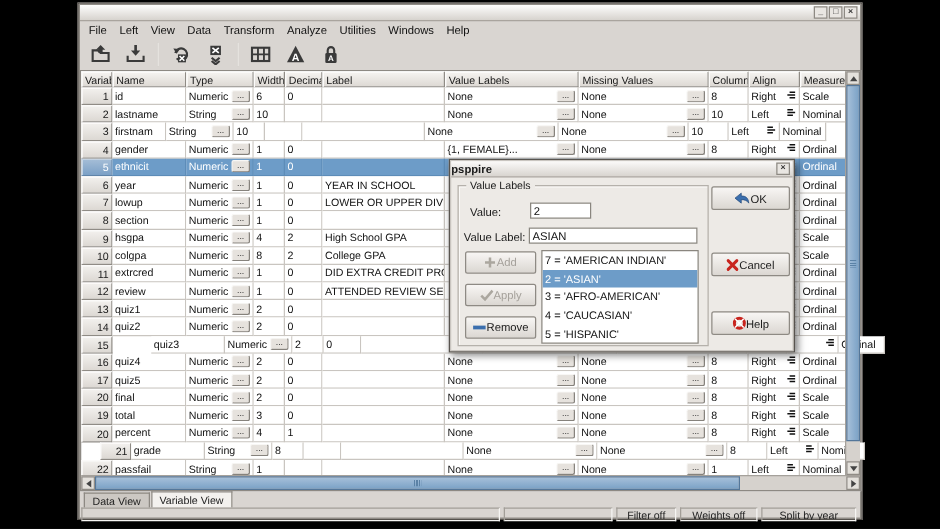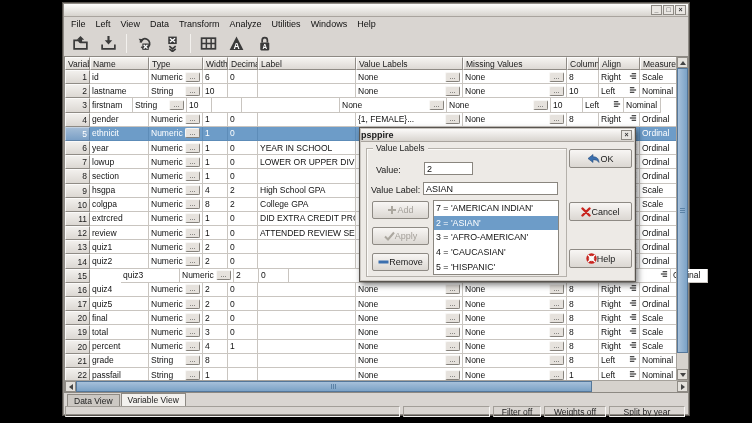--- a/index.html
+++ b/index.html
@@ -1018,21 +1018,21 @@
               <span>Right</span>
               <span class="alicon"><svg width="8" height="8" viewBox="0 0 9 8">
                   <path d="M3 1.5h5M1 4h7M3 6.5h5" stroke="currentColor" stroke-width="1.2"></path>
                 </svg></span>
             </div>
             <div class="gcell" style="width: 37px;">
               <span>Scale</span>
             </div>
           </div>
           <div class="grow">
-            <div class="gcell numcell" style="width: 25px;">
+            <div class="gcell numcell" style="width: 25px; margin-left: 15px;">
               <span>21</span>
             </div>
             <div class="gcell" style="width: 59px;">
               <span>grade</span>
             </div>
             <div class="gcell" style="width: 54px;">
               <span>String</span>
               <span class="mini">...</span>
             </div>
             <div class="gcell" style="width: 25px;">

